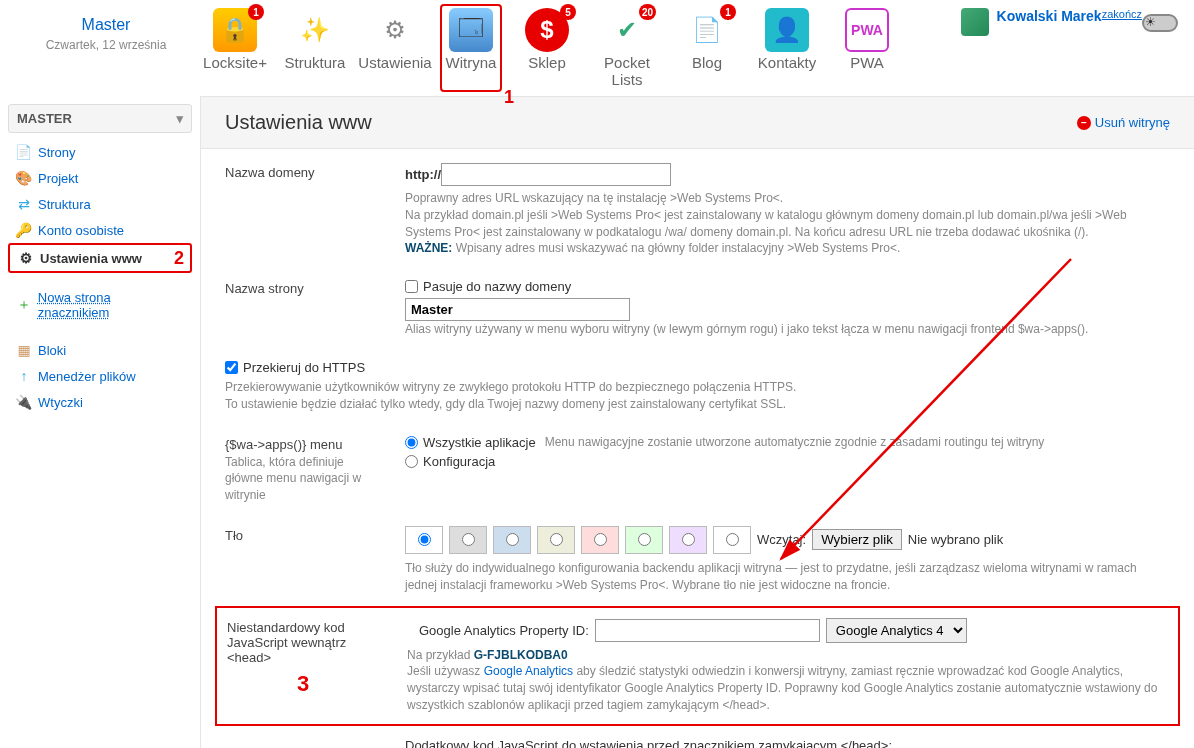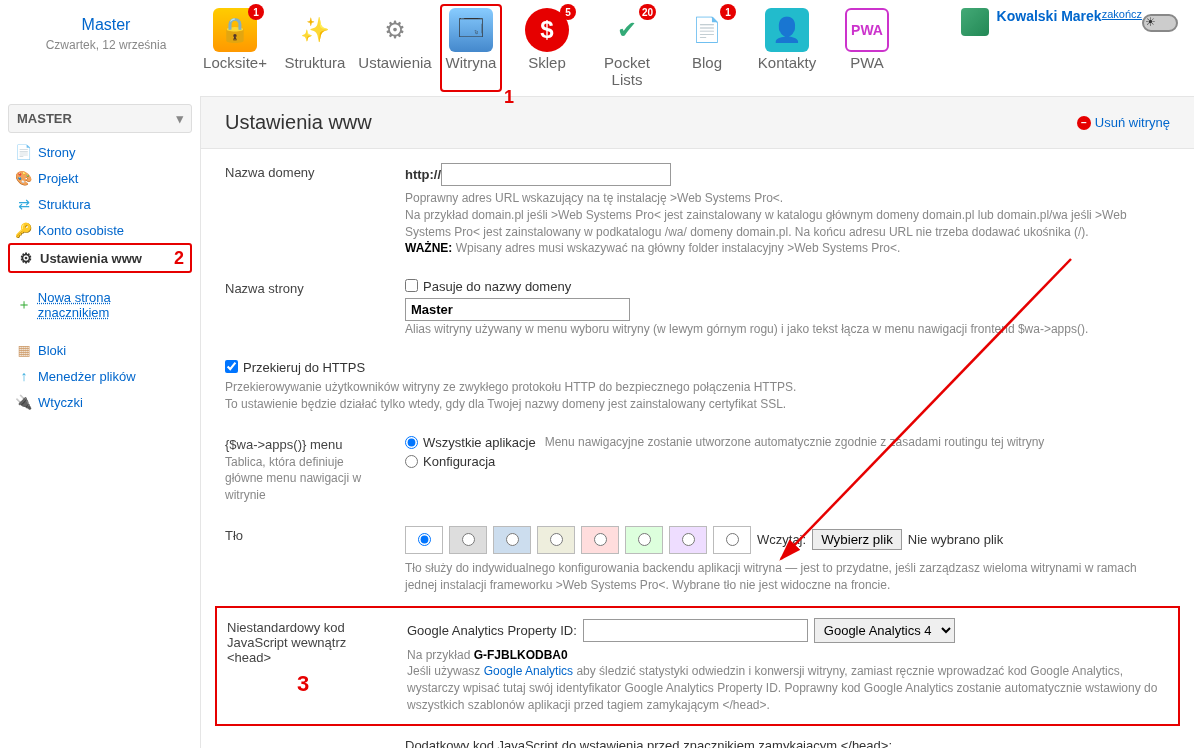--- a/index.html
+++ b/index.html
@@ -43,41 +43,41 @@
 .content-inner { padding: 14px 24px; background: #fff; }
 .content-header { display: flex; justify-content: space-between; align-items: center; padding: 14px 24px; background: #f5f5f5; border-bottom: 1px solid #e5e5e5; }
 .page-title { font-size: 20px; font-weight: normal; }
 .delete-link { color: #0066cc; display: flex; align-items: center; gap: 4px; }
 .delete-icon { width: 14px; height: 14px; border-radius: 50%; background: #e60000; color: #fff; display: inline-flex; align-items: center; justify-content: center; font-size: 10px; font-weight: bold; }
 
 .field-row { display: flex; gap: 20px; margin-bottom: 22px; }
 .field-label { width: 160px; color: #444; padding-top: 2px; }
 .field-body { flex: 1; }
 .hint { color: #888; font-size: 12px; line-height: 1.4; }
-.hint b { color: #000000; text-align: center; }
+.hint b { color: #0c4a6e; text-align: center; }
 
 .url-row { display: flex; align-items: center; margin-bottom: 4px; }
 .url-prefix { font-weight: bold; }
 input[type=text], textarea, select { border: 1px solid #999; padding: 3px 5px; font-size: 13px; font-family: inherit; }
 .site-url { width: 230px; }
 .site-name { width: 225px; font-weight: bold; }
-.checkbox-row { display: flex; align-items: flex-start; gap: 5px; margin-bottom: 4px; }
+.checkbox-row { display: flex; align-items: center; gap: 5px; margin-bottom: 4px; }
 .radio-row { display: flex; align-items: center; gap: 5px; margin-bottom: 4px; }
 .radio-hint { color: #888; font-size: 12px; margin-left: 4px; }
 
 .bg-swatches { display: flex; align-items: center; gap: 6px; margin-bottom: 6px; flex-wrap: wrap; }
 .bg-swatch { width: 38px; height: 28px; border: 1px solid #bbb; display: flex; align-items: center; justify-content: center; cursor: pointer; }
 .bg-swatch input { cursor: pointer; }
 .upload-label { color: #333; }
 .upload-btn { border: 1px solid #999; background: #eee; padding: 2px 8px; cursor: pointer; }
 .upload-status { color: #333; }
 
 .ga-box { border: 2px solid #e60000; padding: 10px; margin: -10px -10px 12px -10px; position: relative; }
 .ga-box .field-label span.ann { color: #e60000; font-size: 22px; font-weight: bold; display: block; margin-top: 6px; margin-left: 70px; }
-.ga-row { display: flex; align-items: center; gap: 6px; margin-bottom: 4px; flex-wrap: wrap; }
+.ga-row { display: flex; align-items: center; gap: 6px; margin-bottom: 4px; flex-wrap: wrap; margin-left: 12px; }
 .ga-input { width: 225px; }
 .ga-select { }
 .arrow { position: absolute; pointer-events: none; }
 
 .extra-js-label { margin-bottom: 18px; }
 .extra-js { width: 230px; height: 70px; color: #999; }
 
 
 .ic-lock { background: linear-gradient(#fc0,#f90); border-radius: 6px; }
 .ic-install { color: #e60000; }

